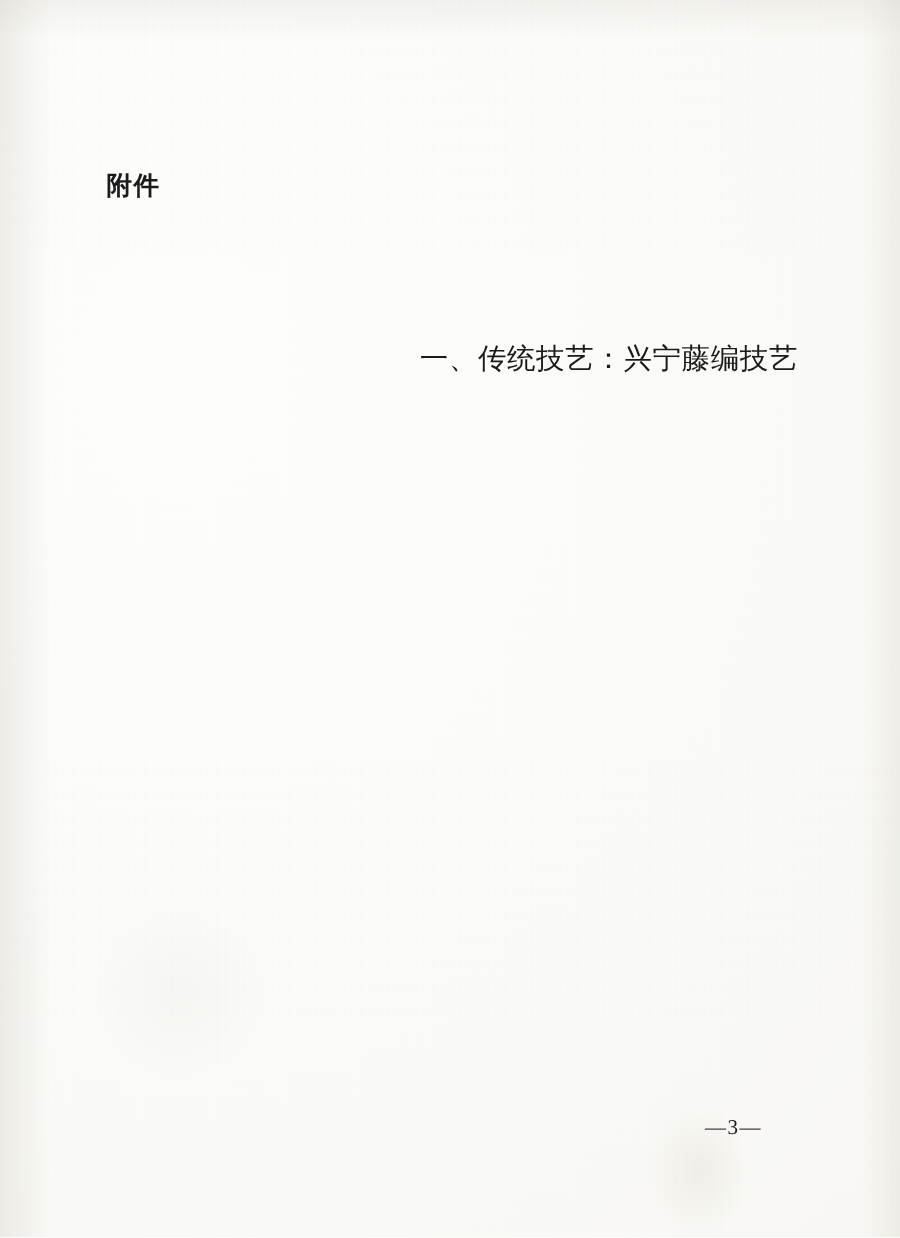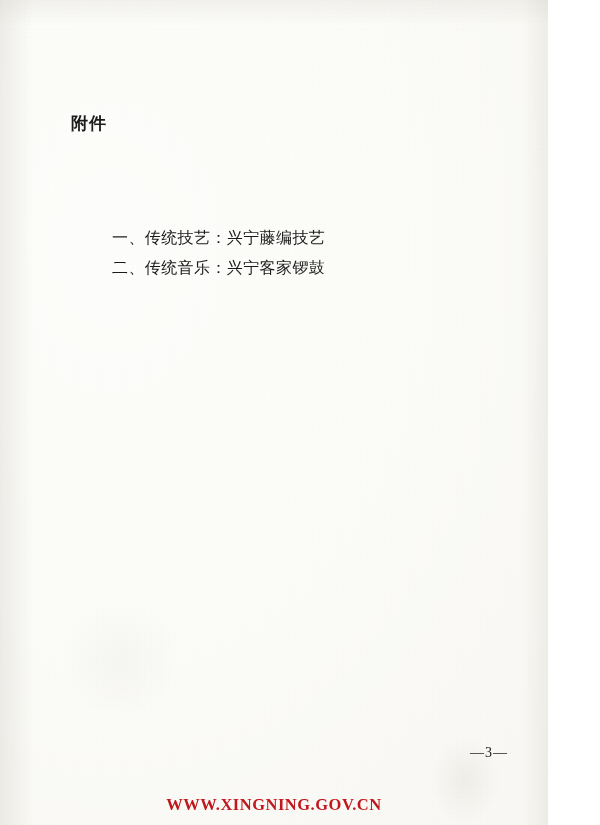--- a/index.html
+++ b/index.html
@@ -9,21 +9,21 @@
   body {
     width: 600px;
     height: 825px;
     background: #ffffff;
     font-family: "Liberation Serif", "DejaVu Serif", serif;
     overflow: hidden;
     position: relative;
   }
   .page {
     position: relative;
-    width: 548px;
+    width: 600px;
     height: 825px;
     background:
       radial-gradient(ellipse at 20% 30%, #fdfdfb 0%, #fbfbf8 45%, #f8f7f3 100%);
   }
   
   .paper-grain {
     position: absolute;
     inset: 0;
     pointer-events: none;
     background:
@@ -86,26 +86,27 @@
     font-family: "Liberation Serif", "DejaVu Serif", serif;
   }
 
   .item-list {
     position: absolute;
     left: 112px;
     top: 230px;
     width: 420px;
   }
   .list-item {
-    font-size: 16px;
+    font-size: 19px;
     color: #1a1a1a;
     line-height: 1;
     margin-bottom: 14px;
     letter-spacing: 0.4px;
     white-space: nowrap;
+    text-align: right;
   }
 
   .page-number {
     position: absolute;
     left: 470px;
     top: 745px;
     font-size: 14px;
     color: #1a1a1a;
     letter-spacing: 1px;
   }
@@ -132,19 +133,17 @@
   <div class="edge-shade-right"></div>
   <div class="edge-shade-top"></div>
   <div class="smudge-a"></div>
   <div class="smudge-b"></div>
 
   <div class="attachment-label">附件</div>
 
 
   <div class="item-list">
     <div class="list-item">一、传统技艺：兴宁藤编技艺</div>
-    <div class="list-item">二、传统音乐：兴宁客家锣鼓</div>
   </div>
 
   <div class="page-number">—3—</div>
 
-  <div class="footer-url">WWW.XINGNING.GOV.CN</div>
 </div>
 
 </body></html>

